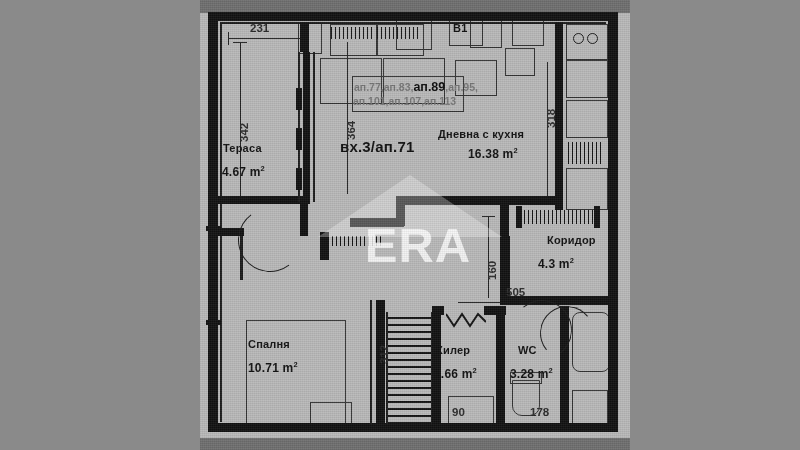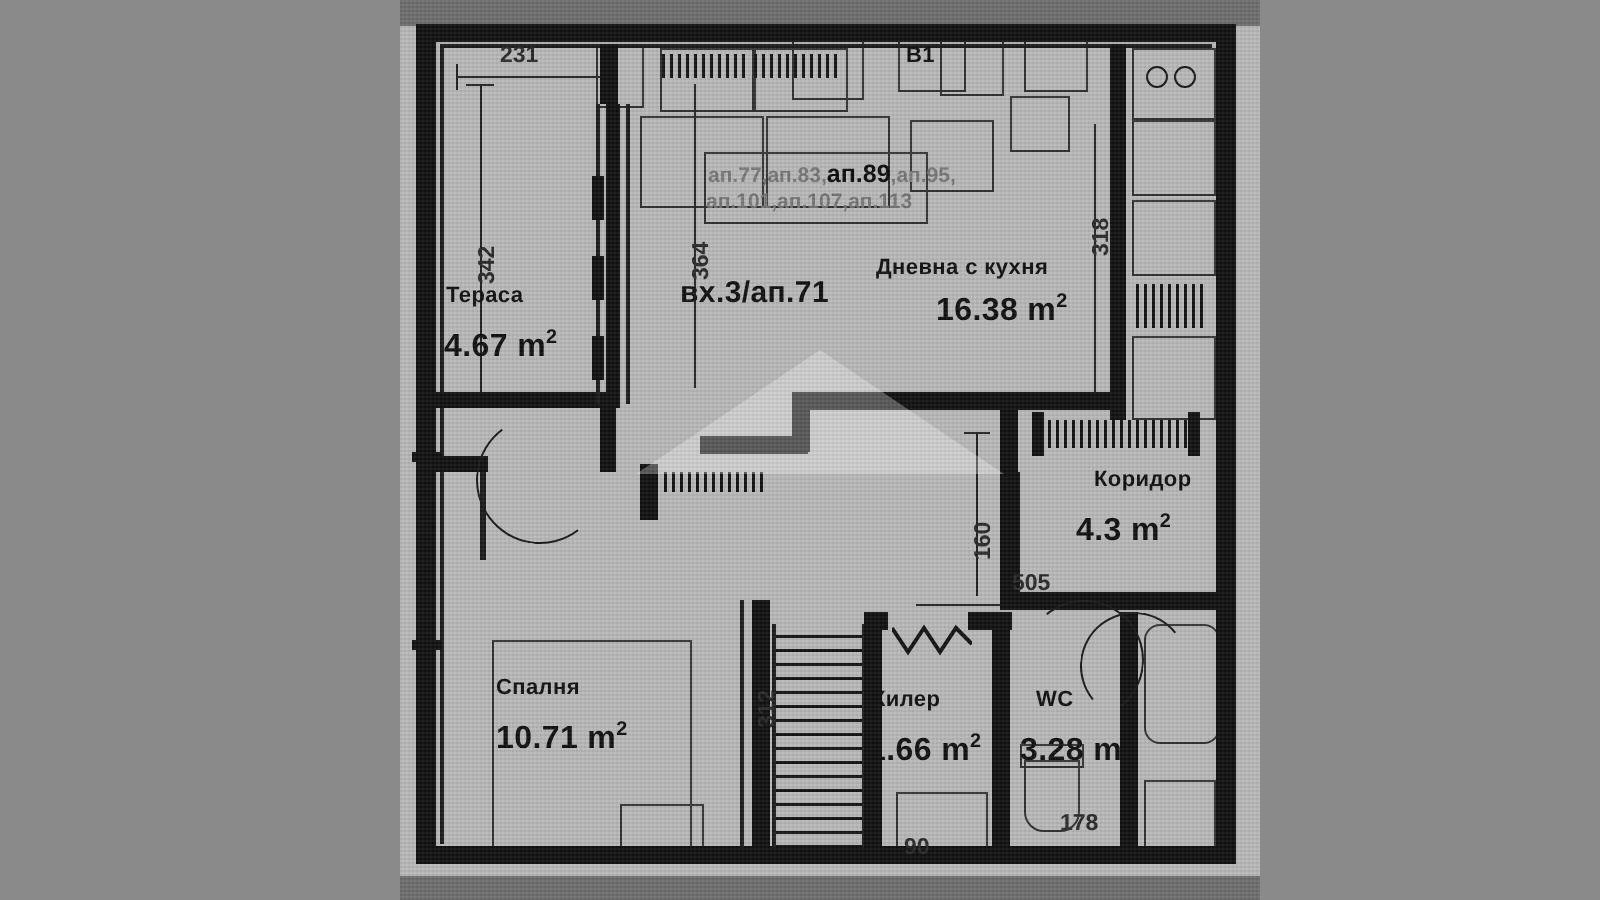--- a/index.html
+++ b/index.html
@@ -37,21 +37,21 @@
   
   .w{position:absolute;background:#121212;z-index:6;}      
   .wl{position:absolute;background:#1d1d1d;z-index:6;}     
   .dim{position:absolute;background:#232323;height:1px;z-index:5;}
   .dimv{position:absolute;background:#232323;width:1px;z-index:5;}
   .boxt{position:absolute;border:1px solid #333;z-index:5;background:transparent;}
 
   .label{position:absolute;z-index:20;color:#111;white-space:nowrap;
          font-weight:bold;letter-spacing:.2px;}
   .rname{font-size:11px;}
-  .rarea{font-size:16px;font-weight:bold;}
+  .rarea{font-size:12px;font-weight:bold;}
   .rarea sup{font-size:9px;vertical-align:super;}
   .dimtxt{position:absolute;z-index:20;color:#2a2a2a;font-size:11.5px;font-weight:bold;}
   .dimtxt.v{transform-origin:0 0;transform:rotate(-90deg);}
 
   .aptlist{position:absolute;z-index:18;color:#777;font-size:10.5px;white-space:nowrap;font-weight:bold;}
   .aptlist b{color:#0d0d0d;font-size:12.5px;}
 
   
   .arc{position:absolute;border:1.3px solid #1b1b1b;border-radius:50%;z-index:7;
        border-top-color:transparent;border-right-color:transparent;background:transparent;}
@@ -204,21 +204,21 @@
     <div class="dimv" style="left:288px;top:216px;height:82px;"></div>
     <div class="dim" style="left:282px;top:216px;width:13px;"></div>
     <div class="dimtxt v" style="left:286px;top:280px;">160</div>
 
     <div class="dim" style="left:258px;top:302px;width:90px;"></div>
     <div class="dimtxt" style="left:306px;top:286px;">505</div>
 
     <div class="dimv" style="left:180px;top:318px;height:92px;"></div>
     <div class="dimtxt v" style="left:178px;top:364px;">312</div>
 
-    <div class="dimtxt" style="left:252px;top:418px;">90</div>
+    <div class="dimtxt" style="left:252px;top:406px;">90</div>
     <div class="dimtxt" style="left:330px;top:406px;">178</div>
 
     <div class="boxt" style="left:152px;top:76px;width:110px;height:34px;"></div>
     <div class="aptlist" style="left:154px;top:80px;">
       <span>ап.77,ап.83,</span><b>ап.89</b><span>,ап.95,</span>
     </div>
     <div class="aptlist" style="left:153px;top:95px;">ап.101,ап.107,ап.113</div>
 
     <div class="label rname" style="left:23px;top:142px;">Тераса</div>
     <div class="label rarea" style="left:22px;top:164px;"><span>4.67 m<sup style="font-size:.62em;vertical-align:super">2</sup></span></div>
@@ -235,17 +235,18 @@
     <div class="label rname" style="left:236px;top:344px;">Килер</div>
     <div class="label rarea" style="left:234px;top:366px;"><span>1.66 m<sup style="font-size:.62em;vertical-align:super">2</sup></span></div>
 
     <div class="label rname" style="left:318px;top:344px;">WC</div>
     <div class="label rarea" style="left:310px;top:366px;"><span>3.28 m<sup style="font-size:.62em;vertical-align:super">2</sup></span></div>
 
     <div class="label" style="left:140px;top:138px;font-size:15px;color:#111;">вх.3/ап.71</div>
 
     <div id="wm">
       <div class="roof"></div>
+      <div class="era">ERA</div>
     </div>
 
     <div id="grain"></div>
   </div>
 </div>
 
 </body></html>

